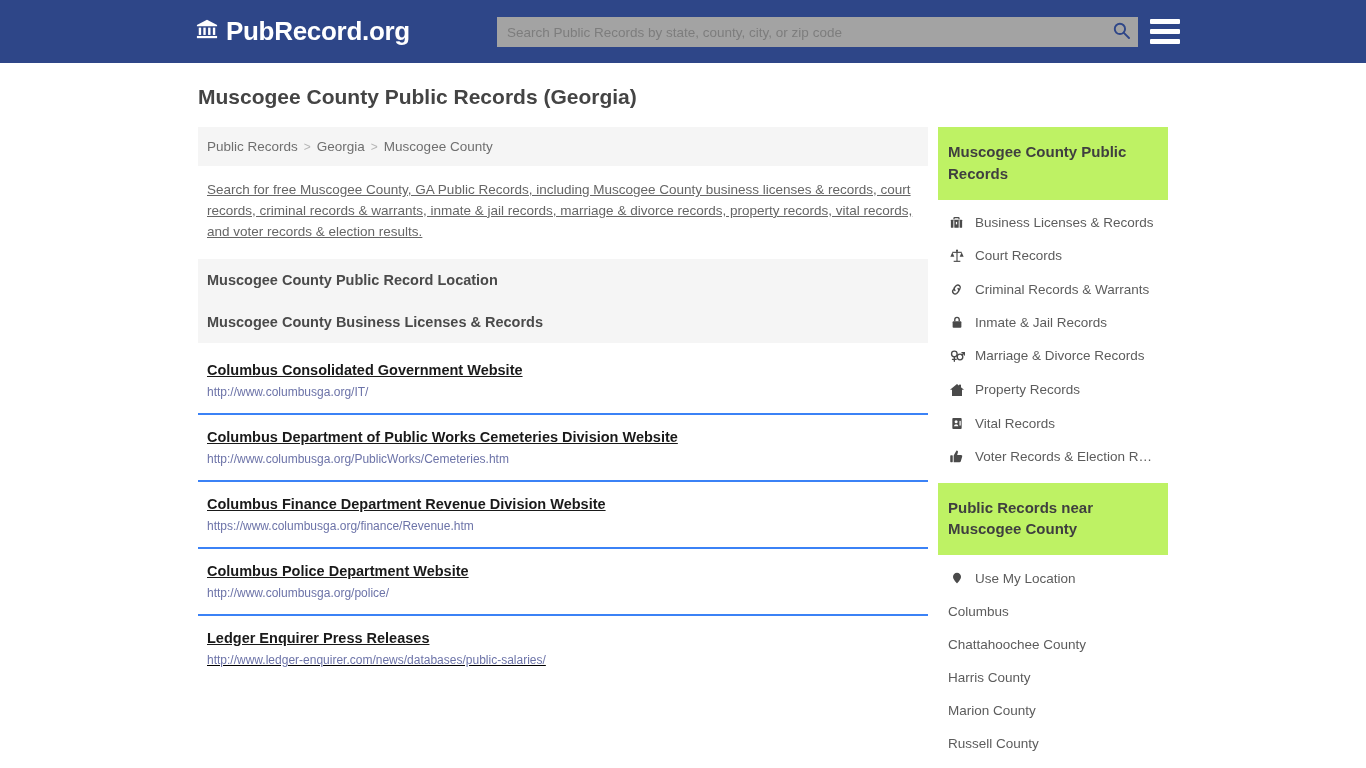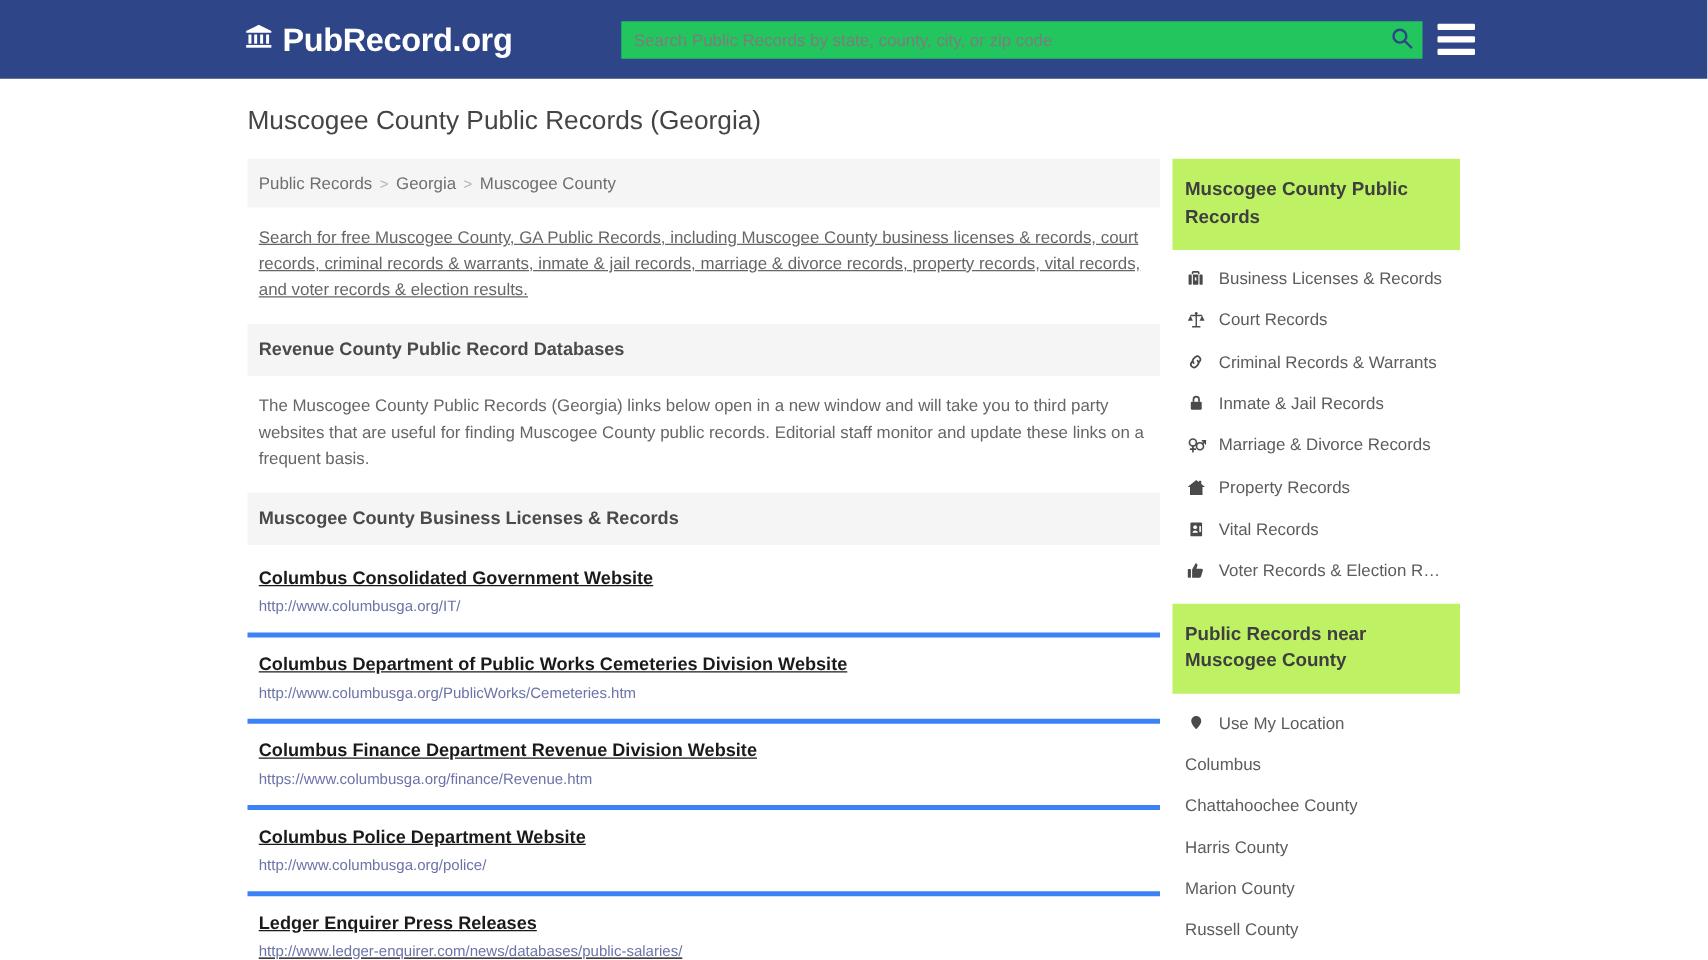--- a/index.html
+++ b/index.html
@@ -35,21 +35,21 @@
     font-weight: bold;
     letter-spacing: -0.3px;
     line-height: 1;
   }
   .search-wrap {
     position: absolute;
     left: 497px;
     top: 17px;
     width: 641px;
     height: 30px;
-    background: #22c55e;
+    background: #a3a3a3;
     display: flex;
     align-items: center;
   }
   .search-input {
     flex: 1;
     height: 100%;
     border: none;
     outline: none;
     padding: 0 10px;
     font-size: 13.5px;
@@ -91,21 +91,21 @@
   }
   .container {
     width: 970px;
     margin: 0 auto;
     position: relative;
     display: flex;
     align-items: flex-start;
   }
   .page-title {
     font-size: 21px;
-    font-weight: normal;
+    font-weight: bold;
     color: #444444;
     padding-left: 0;
     margin-bottom: 18px;
   }
   .main-col { width: 730px; }
   .side-col { width: 230px; margin-left: 10px; }
 
   
   .breadcrumb {
     background: #f5f5f5;
@@ -143,21 +143,21 @@
     font-size: 13.5px;
     line-height: 1.55;
     color: #666666;
     padding: 14px 9px 16px 9px;
   }
 
   
   .link-list { padding-top: 2px; }
   .link-item {
     padding: 13px 9px 14px 9px;
-    border-bottom: 4px solid #3b82f6;
+    border-bottom: 2px solid #3b82f6;
   }
   .link-item:first-child { padding-top: 16px; }
   .link-title {
     display: inline-block;
     font-size: 14.5px;
     font-weight: bold;
     color: #1a1a1a;
     text-decoration: underline;
     margin-bottom: 7px;
     cursor: pointer;
@@ -257,22 +257,21 @@
       <div class="breadcrumb">
         <a href="#">Public Records</a>
         <span class="sep">&gt;</span>
         <a href="#">Georgia</a>
         <span class="sep">&gt;</span>
         <span class="current">Muscogee County</span>
       </div>
 
       <p class="intro">Search for free Muscogee County, GA Public Records, including Muscogee County business licenses &amp; records, court records, criminal records &amp; warrants, inmate &amp; jail records, marriage &amp; divorce records, property records, vital records, and voter records &amp; election results.</p>
 
-      <div class="section-head">Revenue County Public Record Databases</div>
-      <p class="section-body">The Muscogee County Public Records (Georgia) links below open in a new window and will take you to third party websites that are useful for finding Muscogee County public records. Editorial staff monitor and update these links on a frequent basis.</p>
+      <div class="section-head">Muscogee County Public Record Location</div>
 
       <div class="section-head">Muscogee County Business Licenses &amp; Records</div>
 
       <div class="link-list">
         <div class="link-item">
           <a class="link-title" href="#">Columbus Consolidated Government Website</a>
           <a class="link-url" href="#">http://www.columbusga.org/IT/</a>
         </div>
         <div class="link-item">
           <a class="link-title" href="#">Columbus Department of Public Works Cemeteries Division Website</a>

